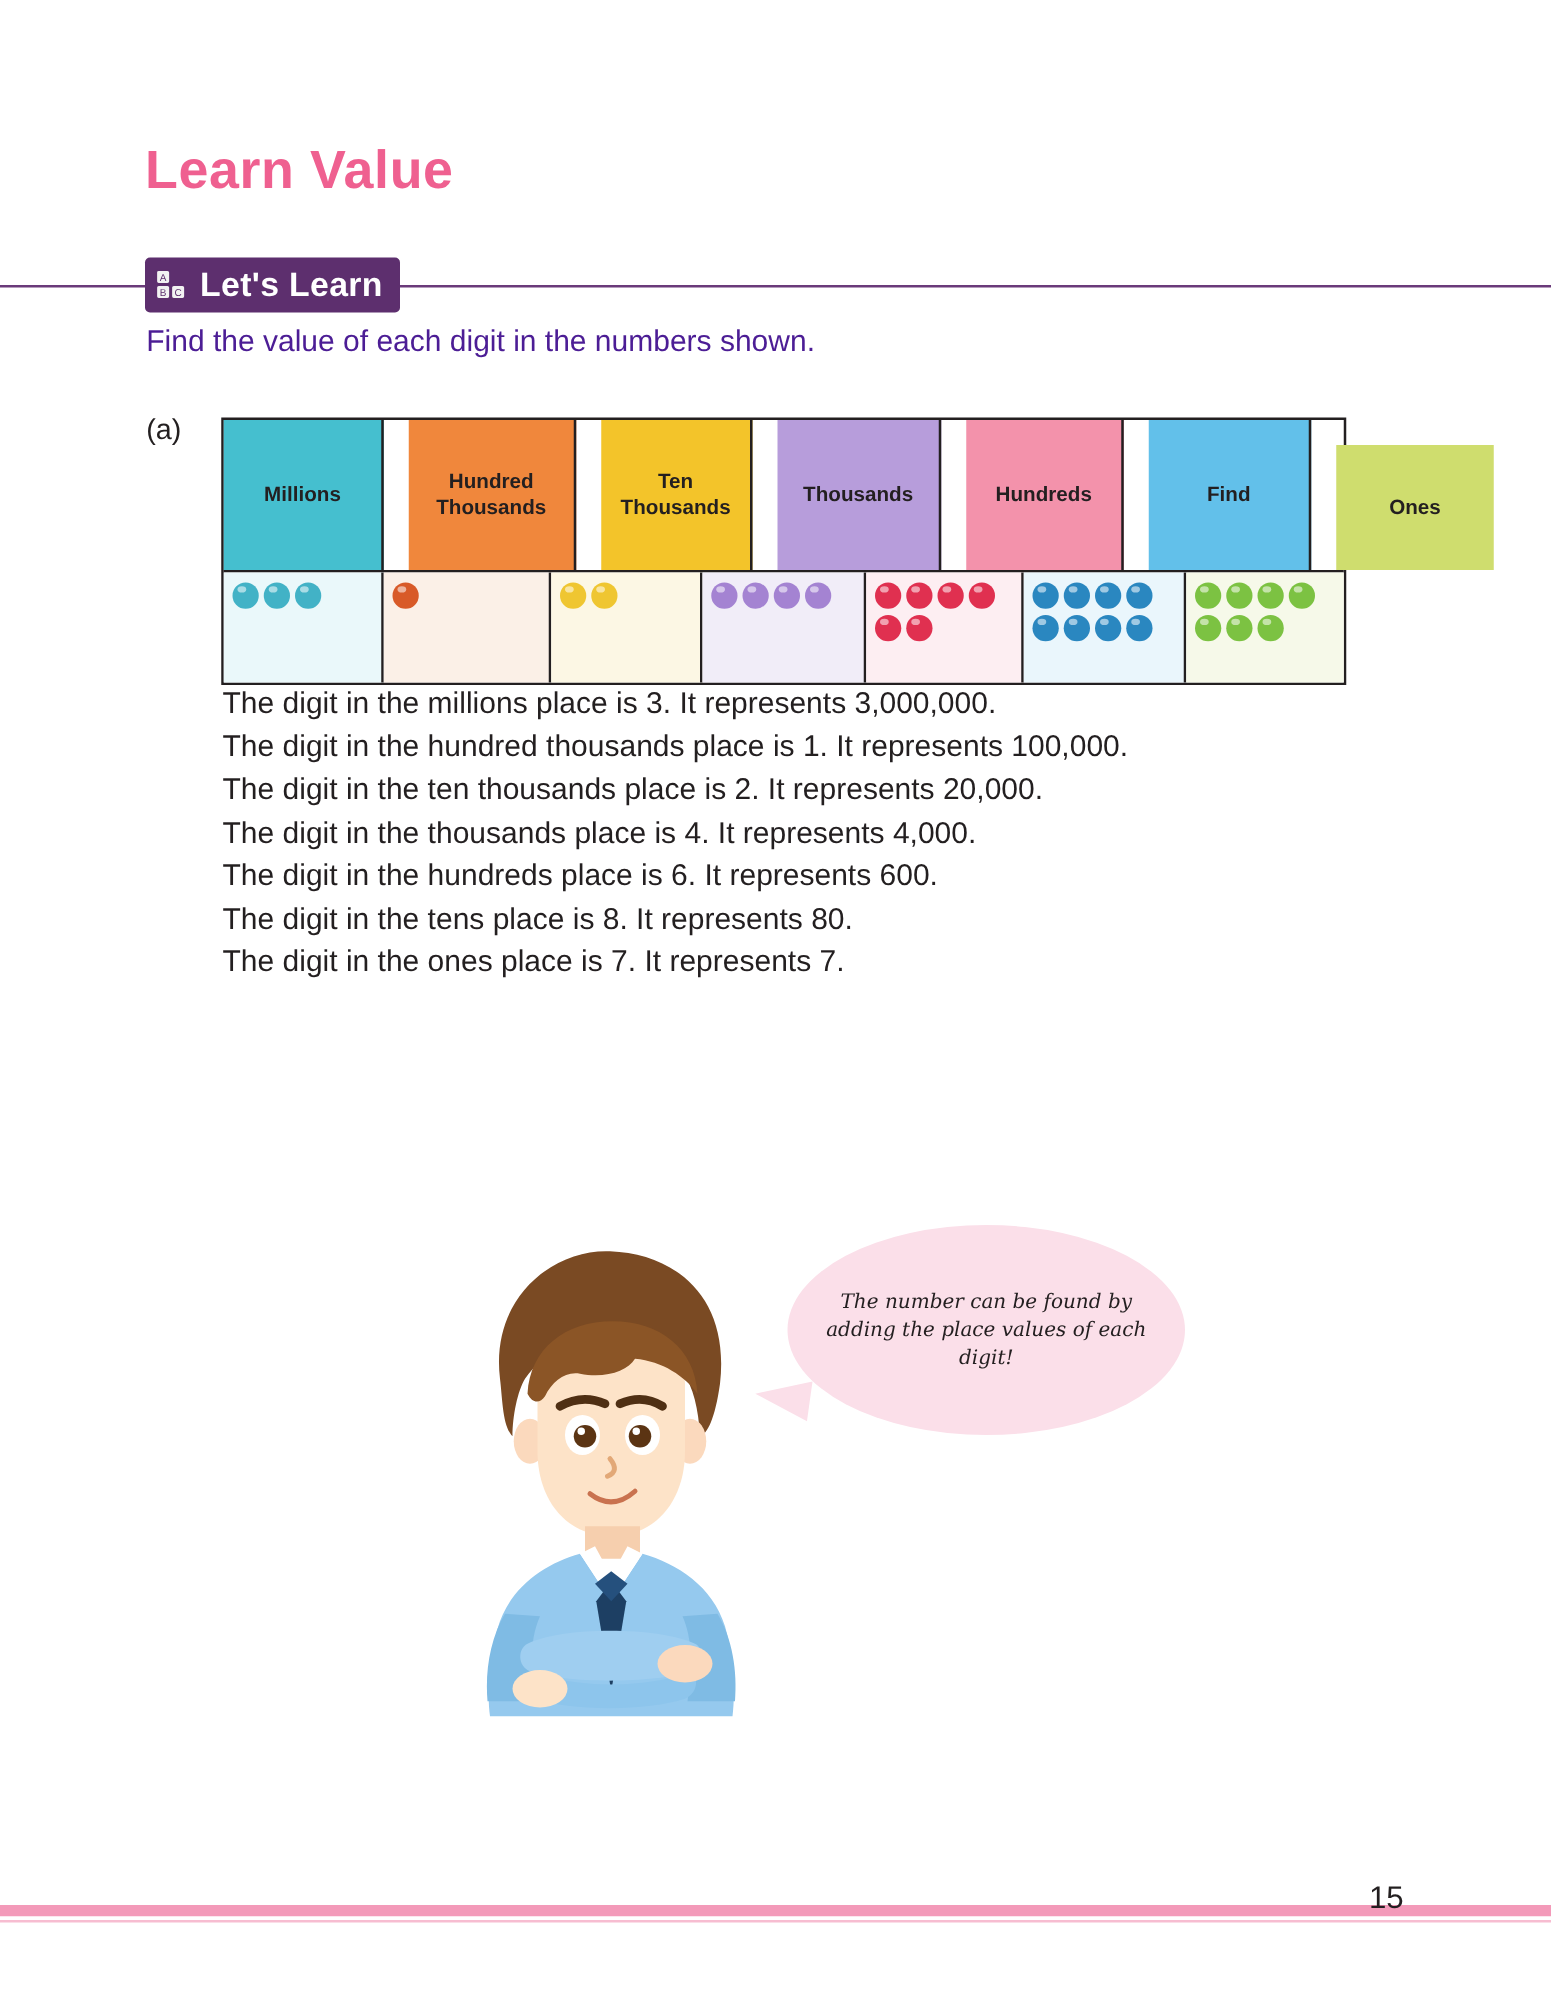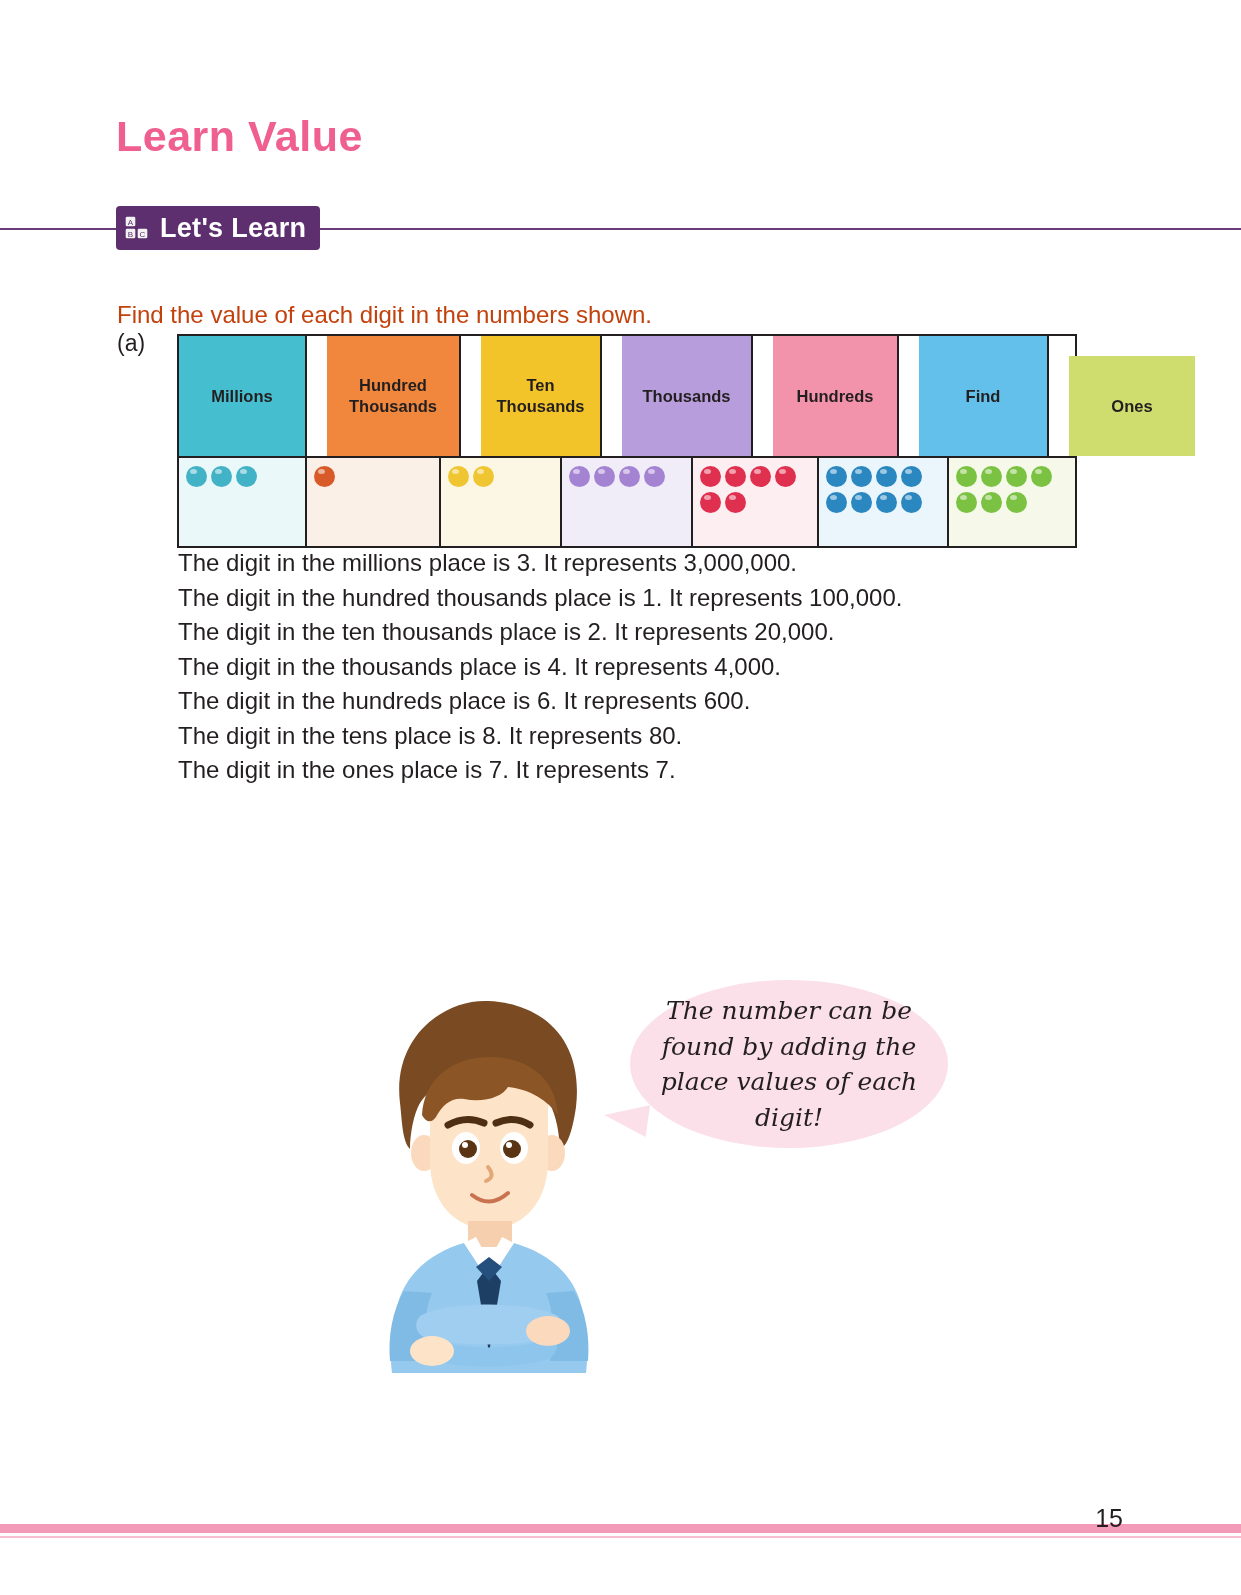--- a/index.html
+++ b/index.html
@@ -66,22 +66,21 @@
     white-space: nowrap;
     letter-spacing: 0.3px;
   }
 
   
   .intro {
     position: absolute;
     left: 117px;
     top: 260px;
     font-size: 24px;
-    color: #c2410c;
-    margin-top: 41px;
+    color: #4c1d95;
   }
 
   
   .item-label {
     position: absolute;
     left: 117px;
     top: 330px;
     font-size: 23px;
     color: #231f20;
   }
@@ -179,21 +178,21 @@
     background: #fbdfe9;
     border-radius: 50% / 50%;
     display: flex;
     align-items: center;
     justify-content: center;
     text-align: center;
   }
   .bubble-text {
     font-family: "DejaVu Serif", serif;
     font-style: italic;
-    font-size: 25px;
+    font-size: 16px;
     color: #231f20;
     line-height: 1.42;
     padding: 0 22px;
   }
   .bubble-tail {
     position: absolute;
     left: 604px;
     top: 1102px;
     width: 0;
     height: 0;

